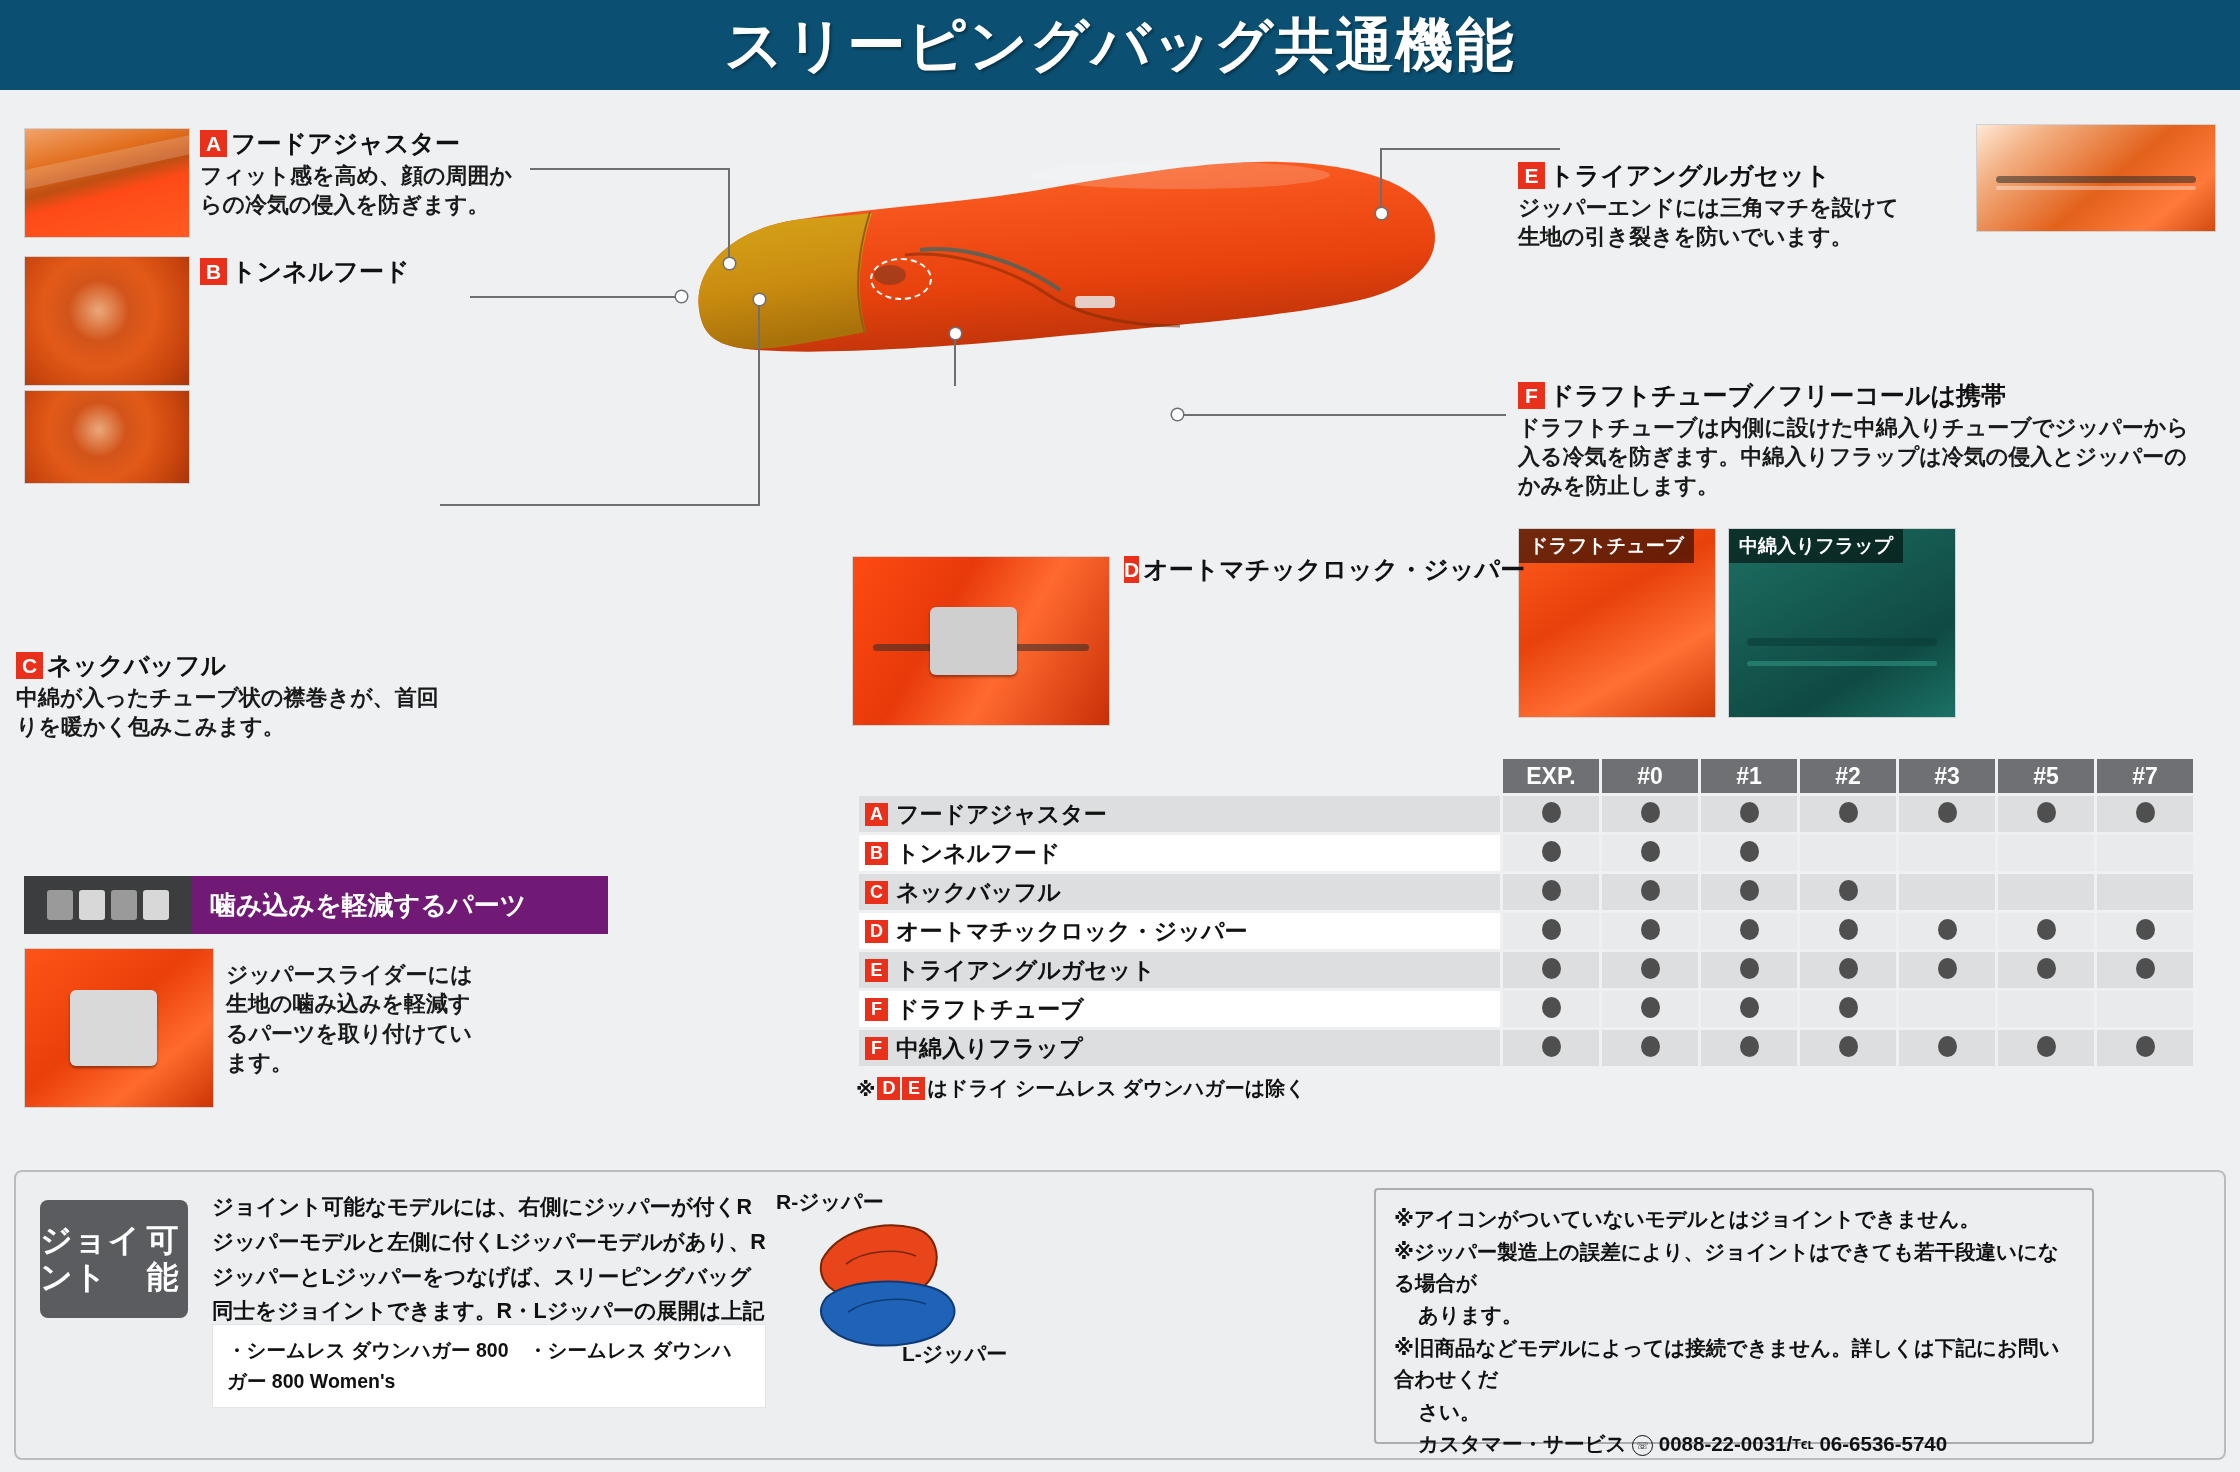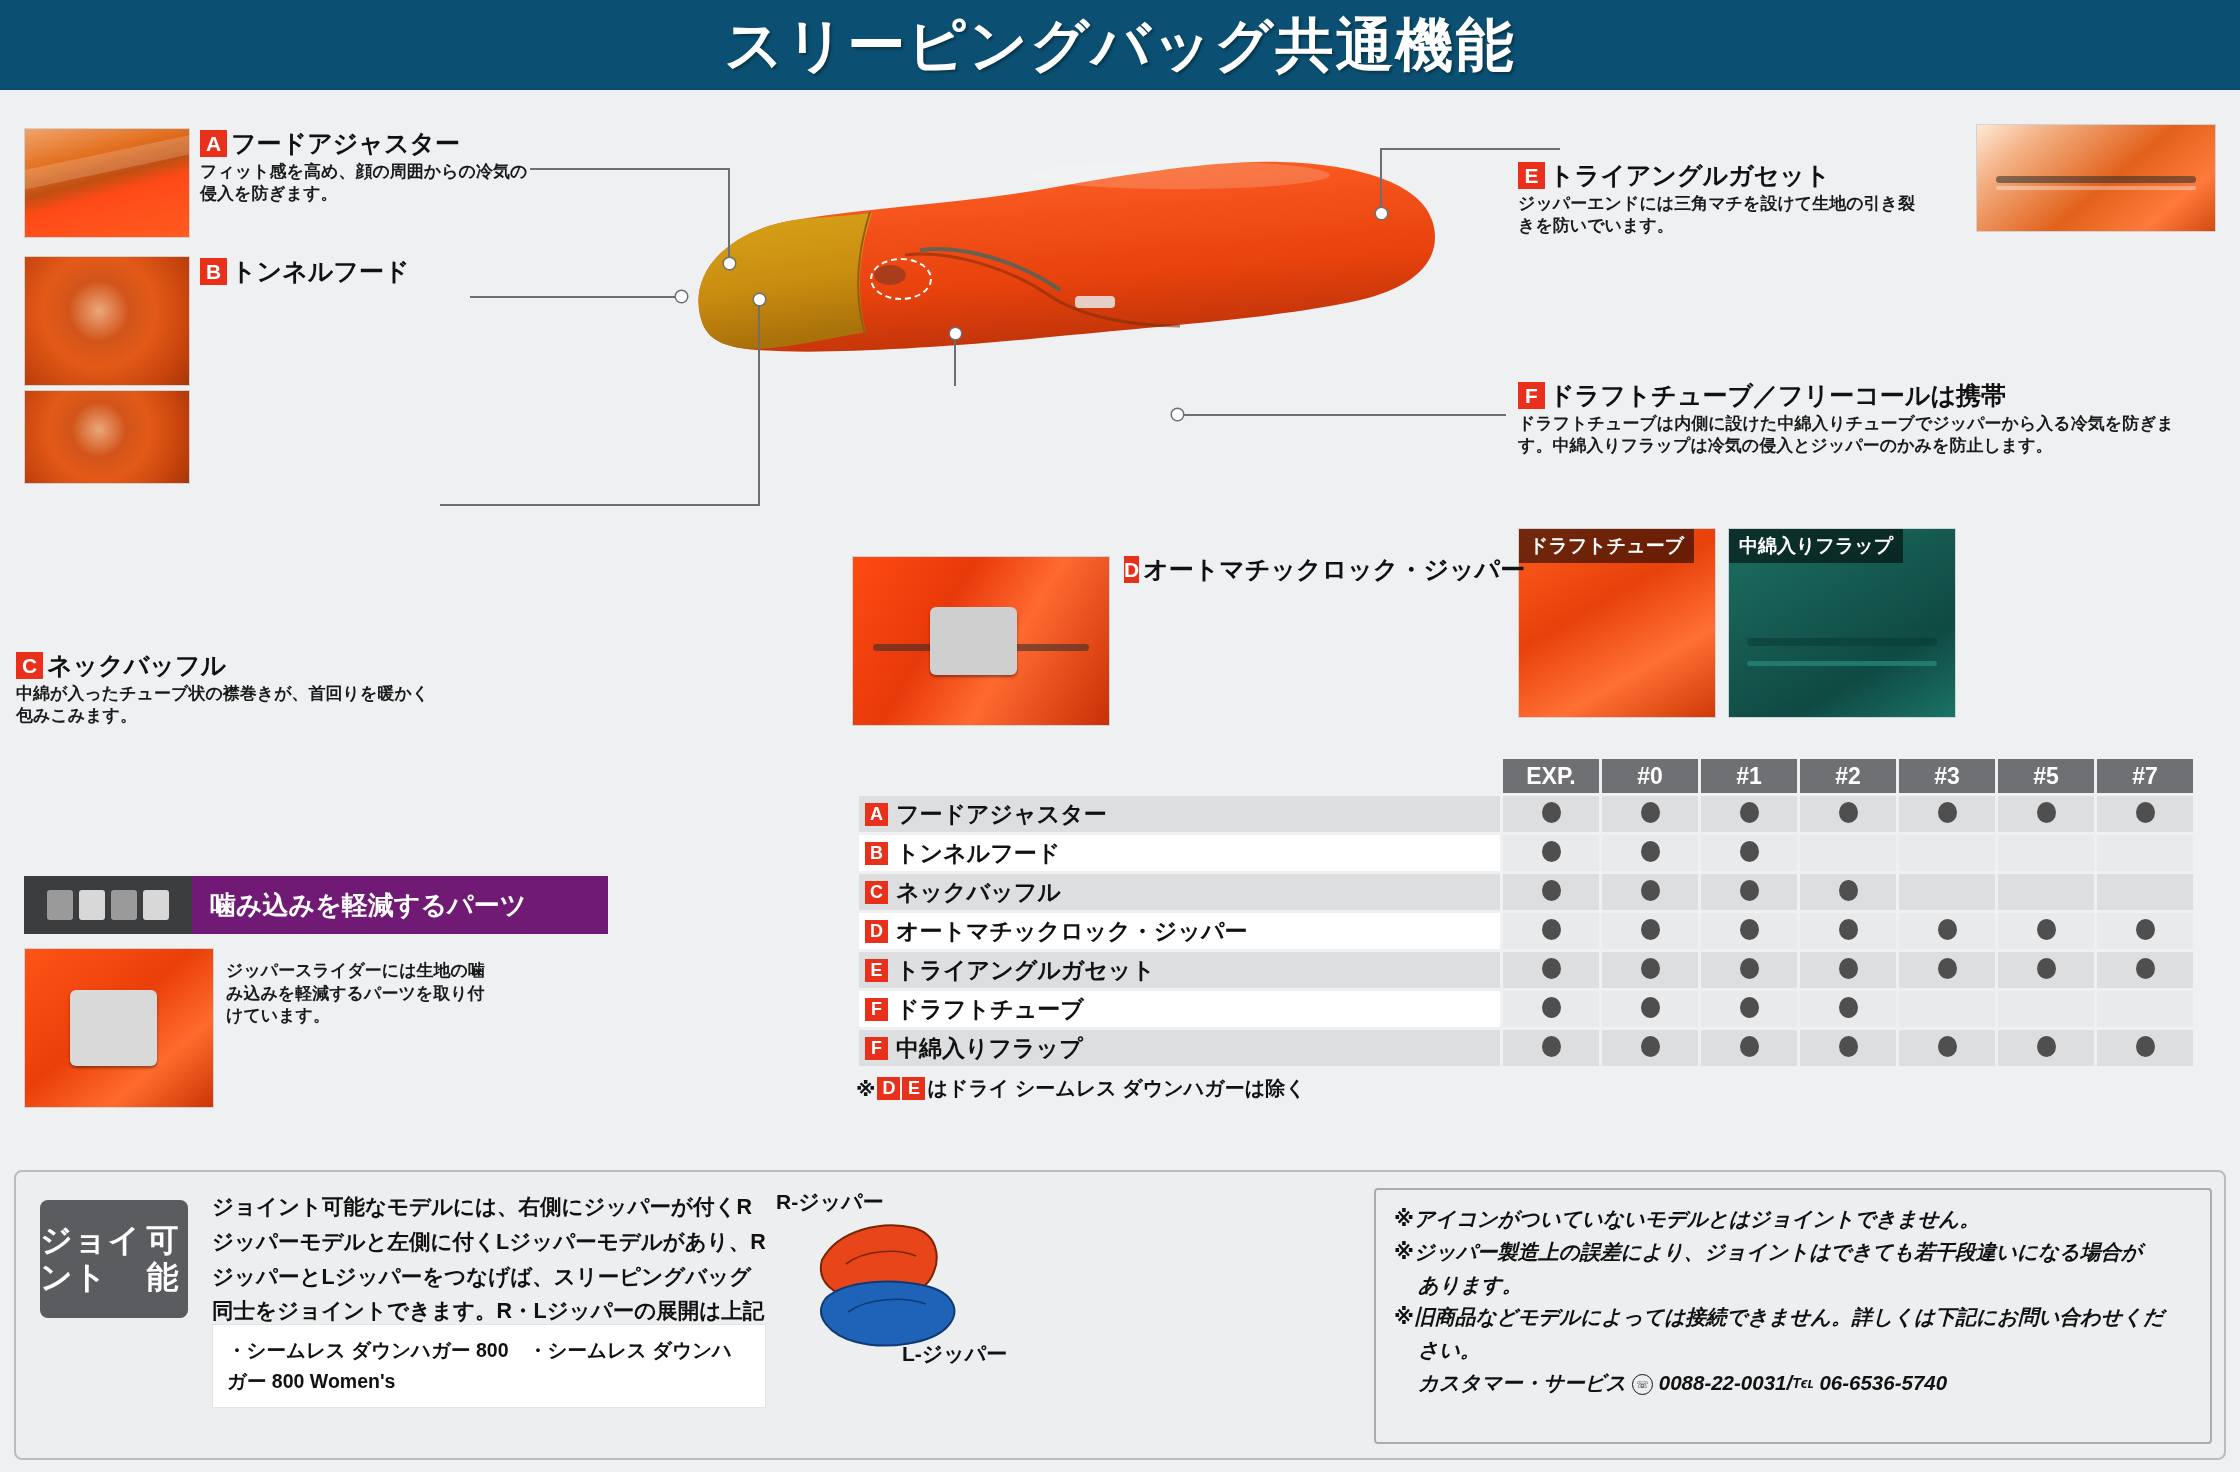--- a/index.html
+++ b/index.html
@@ -48,21 +48,21 @@
     font-size:25px; font-weight:bold; color:#111; white-space:nowrap;
     display:flex; align-items:center; gap:4px; line-height:1.1;
   }
   .badge {
     display:inline-flex; align-items:center; justify-content:center;
     width:27px; height:27px; background:#e8301a; color:#fff;
     font-size:21px; font-weight:bold; font-family:"Liberation Sans",sans-serif;
     line-height:1;
   }
   .callout .body {
-    font-size:17px; color:#1a1a1a; line-height:1.33; margin-top:3px; font-weight:bold;
+    font-size:22px; color:#1a1a1a; line-height:1.33; margin-top:3px; font-weight:bold;
   }
 
   
   .bag-wrap { position:absolute; left:620px; top:100px; width:880px; height:300px; }
   .leader { position:absolute; background:#6d7073; }
   .dot { position:absolute; width:11px; height:11px; border-radius:50%; background:#ffffff; box-shadow:0 0 0 1.5px #6d7073; }
   .circle-hl { position:absolute; width:62px; height:42px; border:2px dashed #ffffff; border-radius:50%; }
 
   
   .parts-bar {
@@ -110,23 +110,23 @@
     font-size:21.5px; font-weight:bold; color:#111; line-height:1.62;
   }
   .joint-models {
     position:absolute; left:196px; top:152px; width:554px; padding:10px 14px;
     background:#fff; font-size:19.5px; font-weight:bold; color:#111; line-height:1.6;
     border:1px solid #e2e4e6;
   }
   .zipper-illo { position:absolute; left:770px; top:22px; width:230px; height:170px; }
   .zl-label { position:absolute; font-size:21px; font-weight:bold; color:#111; white-space:nowrap; }
   .notes-box {
-    position:absolute; left:1358px; top:16px; width:838px; height:256px;
+    position:absolute; left:1358px; top:16px; width:720px; height:256px;
     background:#eceef0; border:2px solid #a9acb0; border-radius:4px;
-    padding:14px 18px; font-size:20.5px; font-weight:bold; color:#111; line-height:1.5;font-style:italic;
+    padding:14px 18px; font-size:20.5px; font-weight:bold; color:#111; line-height:1.5;
   }
   .notes-box p { margin-bottom:2px; }
   .notes-box .ind { padding-left:24px; }
   .tel-ic { display:inline-flex;align-items:center;justify-content:center;width:21px;height:21px;border:1.5px solid #111;border-radius:50%;font-size:10px;vertical-align:middle; }
   .tel-ab { font-size:14px; vertical-align:2px; }
 </style>
 </head>
 <body>
 
 <div class="page">

